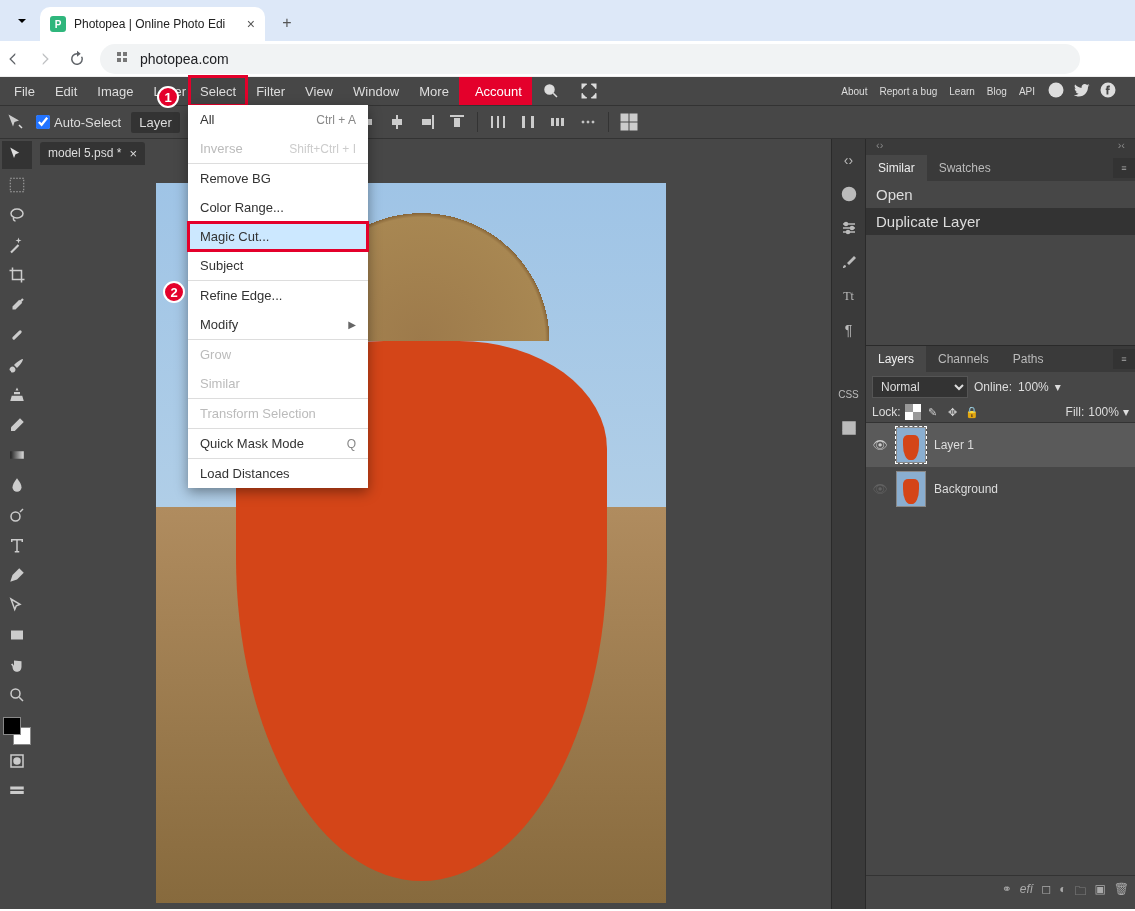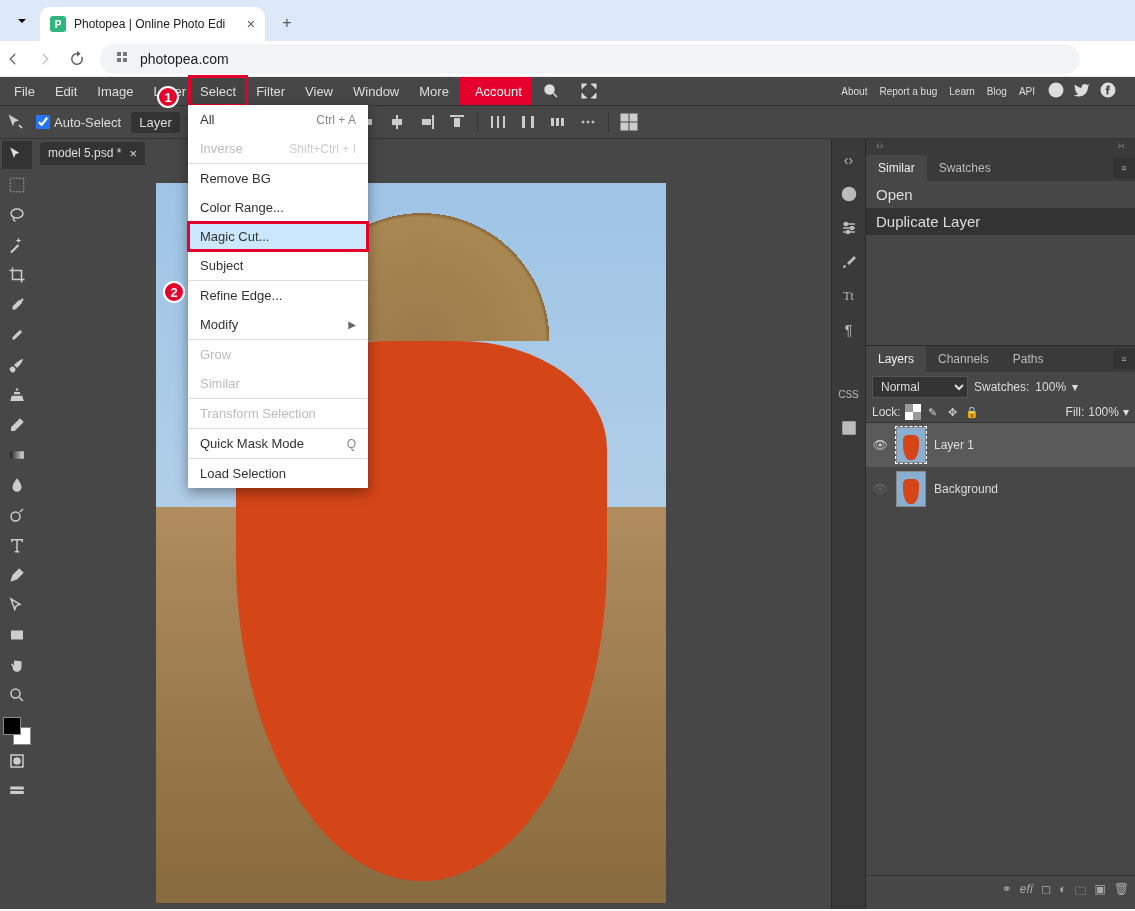--- a/index.html
+++ b/index.html
@@ -483,21 +483,21 @@
 
       <div class="layers-panel">
         <div class="panel-header">
           <div class="panel-tab active">Layers</div>
           <div class="panel-tab">Channels</div>
           <div class="panel-tab">Paths</div>
           <div class="panel-dots">≡</div>
         </div>
         <div class="blend-row">
           <select class="blend-select"><option>Normal</option></select>
-          <span>Swatches:</span>
+          <span>Online:</span>
           <span>100%</span>
           <span>▾</span>
         </div>
         <div class="lock-row">
           <span>Lock:</span>
           <span class="lock-icon">
               <svg class="i" viewBox="0 0 12 12">
                 <rect width="6" height="6" fill="#999"></rect>
                 <rect x="6" y="6" width="6" height="6" fill="#999"></rect>
                 <rect x="6" width="6" height="6" fill="#fff"></rect>
@@ -580,20 +580,20 @@
     <div class="item disabled">
         <span>Transform Selection</span>
       </div>
     <hr>
     <div class="item">
       <span>Quick Mask Mode</span>
       <span class="dd-shortcut">Q</span>
     </div>
     <hr>
     <div class="item">
-        <span>Load Selection</span>
+        <span>Load Distances</span>
       </div>
   </div>
 
   <div class="annot" style="left:157px; top:9px">1</div>
   <div class="annot" style="left:163px; top:204px">2</div>
 
 </div>
 
 </body></html>

